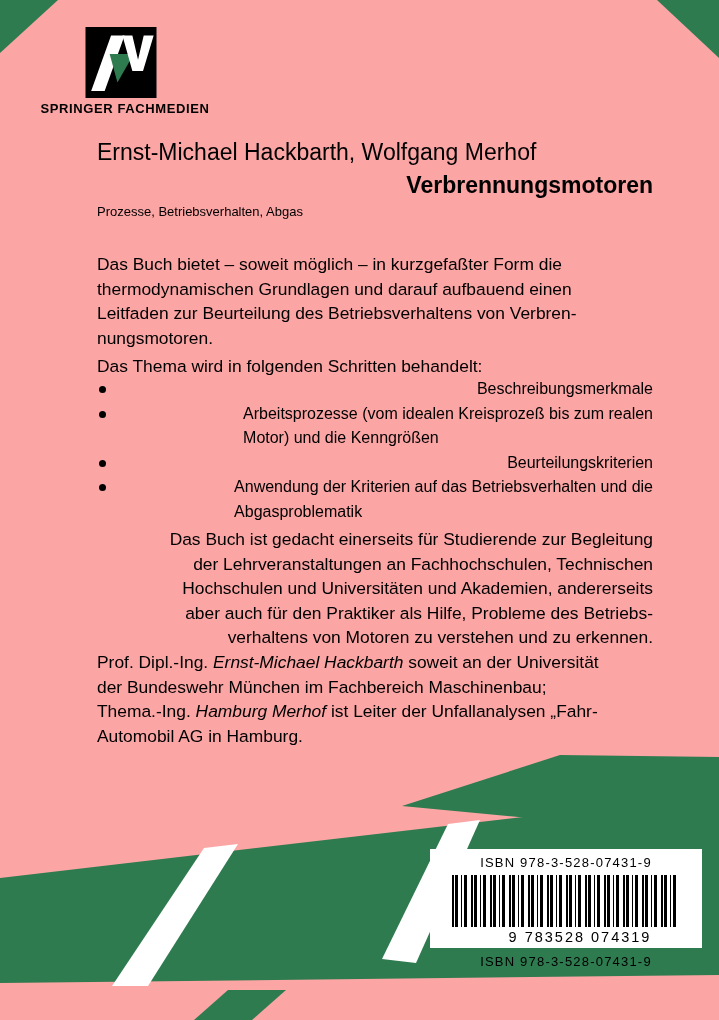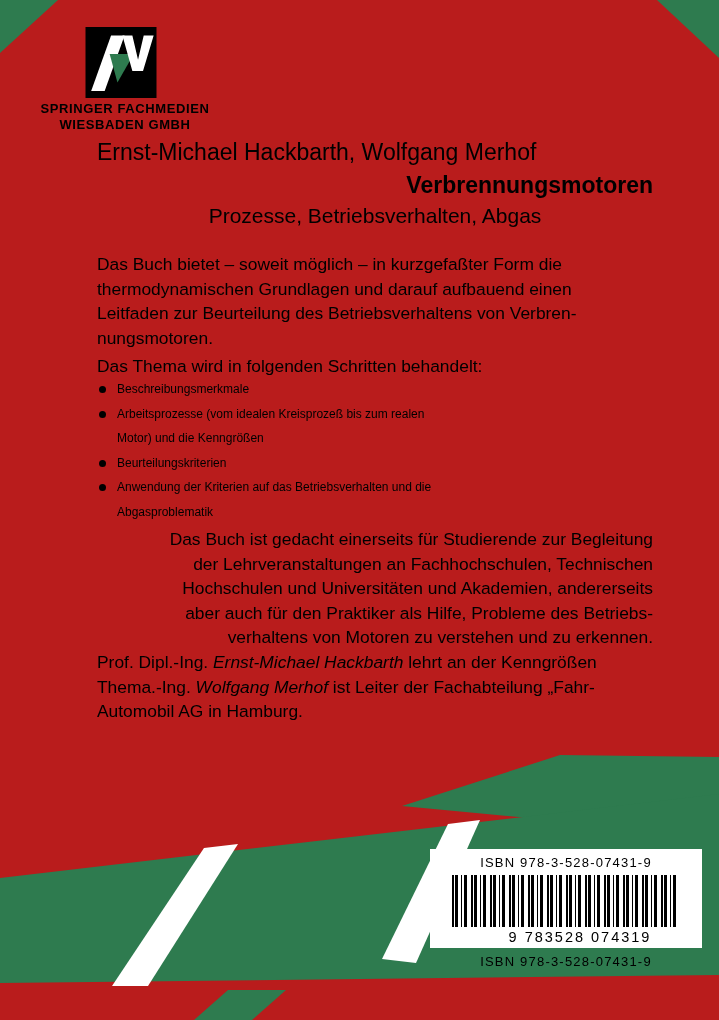--- a/index.html
+++ b/index.html
@@ -1,41 +1,41 @@
 <!DOCTYPE html>
 <html style="--green: #2e7b4f;"><head>
 <meta charset="utf-8">
 <style>
   * { margin:0; padding:0; box-sizing:border-box; }
   html,body { width:719px; height:1020px; }
   body { font-family:"Liberation Sans", sans-serif; background:#fff; }
-  .page { position:relative; width:719px; height:1020px; background:#b91c1c; overflow:hidden; color:#000; }
+  .page { position:relative; width:719px; height:1020px; background:#fca5a5; overflow:hidden; color:#000; }
 
   .corner-tl { position:absolute; top:0; left:0; width:58px; height:53px;
                background:var(--green); clip-path:polygon(0 0,100% 0,0 100%); }
   .corner-tr { position:absolute; top:0; right:0; width:62px; height:58px;
                background:var(--green); clip-path:polygon(0 0,100% 0,100% 100%); }
 
   .logo { position:absolute; left:84px; top:27px; width:74px; height:71px; }
   .pub  { position:absolute; left:20px; top:101px; width:210px; text-align:center;
           font-weight:bold; font-size:13px; letter-spacing:.6px; line-height:16px; }
 
   .col { position:absolute; left:97px; width:556px; z-index:2; }
   .authors  { top:139px; font-size:23px; }
   .title    { top:172px; font-size:23px; font-weight:bold;text-align:right; }
-  .subtitle { top:204px; font-size:21px;text-align:center; }
+  .subtitle { top:204px; font-size:13px; }
 
   .para { font-size:17.4px; line-height:24.5px; white-space:pre-line; }
   .p1    { top:252px; }
   .intro { top:354px; }
   .blist { top:377px; }
   .p2    { top:527px;text-align:right; }
   .bio   { top:650px; }
 
-  .bullet { display:flex; font-size:12px; line-height:24.5px; }
+  .bullet { display:flex; font-size:16px; line-height:24.5px;justify-content:space-between; }
   .dot { flex:0 0 20px; position:relative; }
   .dot::before { content:""; position:absolute; left:2px; top:9px; width:7px; height:7px;
                  border-radius:50%; background:#000; }
   .btext { white-space:pre-line; }
 
   .bio .rline { font-size:17.4px; line-height:24.5px; white-space:normal; }
   .it { font-style:italic; }
 
   .deco { position:absolute; left:0; top:740px; width:719px; height:280px; z-index:1; }
 
@@ -60,21 +60,20 @@
 
   <svg class="logo" viewBox="0 0 100 100">
     <rect width="100" height="100" fill="#000"></rect>
     <polygon points="8,90 36,12 55,12 27,90" fill="#fff"></polygon>
     <polygon points="34,38 68,38 45,78" fill="var(--green)"></polygon>
     <polygon points="52,12 66,12 74,46 82,12 96,12 81,62 66,62" fill="#fff"></polygon>
   </svg>
 
   <div class="pub">
     <div>SPRINGER FACHMEDIEN</div>
-    <div>WIESBADEN GMBH</div>
   </div>
 
   <div class="col authors">Ernst-Michael Hackbarth, Wolfgang Merhof</div>
   <div class="col title">Verbrennungsmotoren</div>
   <div class="col subtitle">Prozesse, Betriebsverhalten, Abgas</div>
 
   <div class="col para intro">Das Thema wird in folgenden Schritten behandelt:</div>
 
   <div class="col para p1">Das Buch bietet – soweit möglich – in kurzgefaßter Form die
 thermodynamischen Grundlagen und darauf aufbauend einen
@@ -102,22 +101,23 @@
     </div>
   </div>
 
   <div class="col para p2">Das Buch ist gedacht einerseits für Studierende zur Begleitung
 der Lehrveranstaltungen an Fachhochschulen, Technischen
 Hochschulen und Universitäten und Akademien, andererseits
 aber auch für den Praktiker als Hilfe, Probleme des Betriebs-
 verhaltens von Motoren zu verstehen und zu erkennen.</div>
 
   <div class="col bio">
-      <div class="rline"><span>Prof. Dipl.-Ing. </span><span class="it">Ernst-Michael Hackbarth</span><span> lehrt an der Kenngrößen</span></div>
-      <div class="rline"><span>Thema.-Ing. </span><span class="it">Wolfgang Merhof</span><span> ist Leiter der Fachabteilung „Fahr-</span></div>
+      <div class="rline"><span>Prof. Dipl.-Ing. </span><span class="it">Ernst-Michael Hackbarth</span><span> soweit an der Universität</span></div>
+      <div class="rline"><span>der Bundeswehr München im Fachbereich Maschinenbau;</span></div>
+      <div class="rline"><span>Thema.-Ing. </span><span class="it">Hamburg Merhof</span><span> ist Leiter der Unfallanalysen „Fahr-</span></div>
       <div class="rline"><span>Automobil AG in Hamburg.</span></div>
     </div>
 
   <svg class="deco" viewBox="0 0 719 280">
     <polygon points="402,66 560,15 719,17 719,96" fill="var(--green)"></polygon>
     <polygon points="0,138 719,54 719,235 0,243" fill="var(--green)"></polygon>
     <polygon points="112,246 204,108 238,104 148,246" fill="#fff"></polygon>
     <polygon points="382,219 448,84 480,80 416,223" fill="#fff"></polygon>
     <polygon points="228,250 286,250 252,280 194,280" fill="var(--green)"></polygon>
   </svg>

